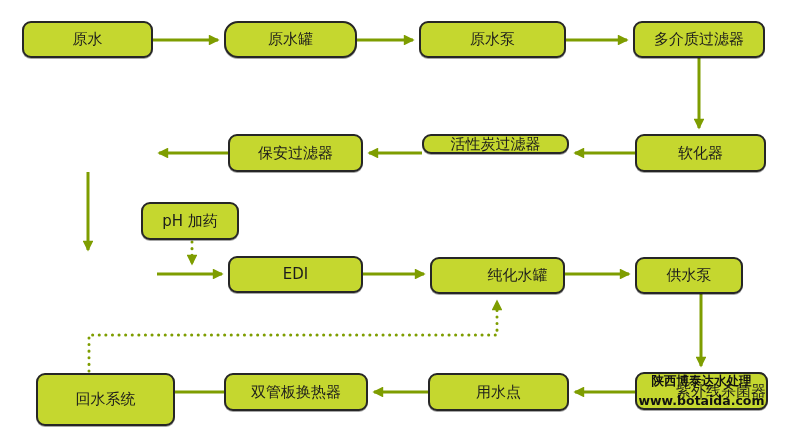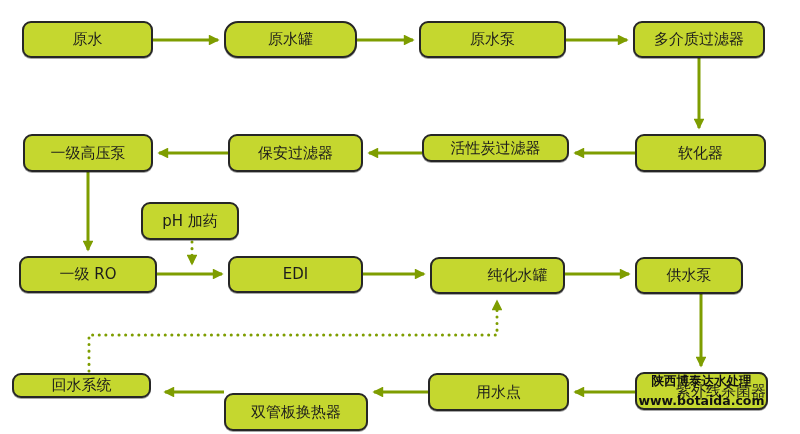--- a/index.html
+++ b/index.html
@@ -83,54 +83,48 @@
   <div class="node" style="left:224px;top:21px;width:133px;height:37px;border-radius:14px;">
     <span class="lbl">原水罐</span>
   </div>
   <div class="node" style="left:419px;top:21px;width:147px;height:37px;">
     <span class="lbl">原水泵</span>
   </div>
   <div class="node" style="left:633px;top:21px;width:132px;height:37px;">
     <span class="lbl">多介质过滤器</span>
   </div>
 
-  <div class="node" style="left:23px;top:134px;width:130px;height:38px;">
-    <span class="lbl">一级高压泵</span>
-  </div>
   <div class="node" style="left:228px;top:134px;width:135px;height:38px;">
     <span class="lbl">保安过滤器</span>
   </div>
-  <div class="node" style="left:422px;top:134px;width:147px;height:28px;">
+  <div class="node" style="left:422px;top:134px;width:147px;height:20px;">
     <span class="lbl">活性炭过滤器</span>
   </div>
   <div class="node" style="left:635px;top:134px;width:131px;height:38px;">
     <span class="lbl">软化器</span>
   </div>
 
   <div class="node" style="left:141px;top:202px;width:98px;height:38px;">
     <span class="lbl">pH 加药</span>
   </div>
 
-  <div class="node" style="left:19px;top:256px;width:138px;height:37px;">
-    <span class="lbl">一级 RO</span>
-  </div>
   <div class="node" style="left:228px;top:256px;width:135px;height:37px;">
     <span class="lbl">EDI</span>
   </div>
   <div class="node" style="left:430px;top:257px;width:135px;height:37px;padding-left:40px;">
     <span class="lbl">纯化水罐</span>
   </div>
   <div class="node" style="left:635px;top:257px;width:108px;height:37px;">
     <span class="lbl">供水泵</span>
   </div>
 
-  <div class="node" style="left:12px;top:373px;width:139px;height:25px;">
+  <div class="node" style="left:36px;top:373px;width:139px;height:53px;">
     <span class="lbl">回水系统</span>
   </div>
-  <div class="node" style="left:224px;top:373px;width:144px;height:38px;margin-top:20px;">
+  <div class="node" style="left:224px;top:373px;width:144px;height:38px;">
     <span class="lbl">双管板换热器</span>
   </div>
   <div class="node" style="left:428px;top:373px;width:141px;height:38px;">
     <span class="lbl">用水点</span>
   </div>
   <div class="node wm-node" style="left:635px;top:372px;width:133px;height:38px;">
     <span class="lbl">紫外线杀菌器</span>
     <span class="wm-line l1">陕西博泰达水处理</span>
     <span class="wm-line l2">www.botaida.com</span>
   </div>

